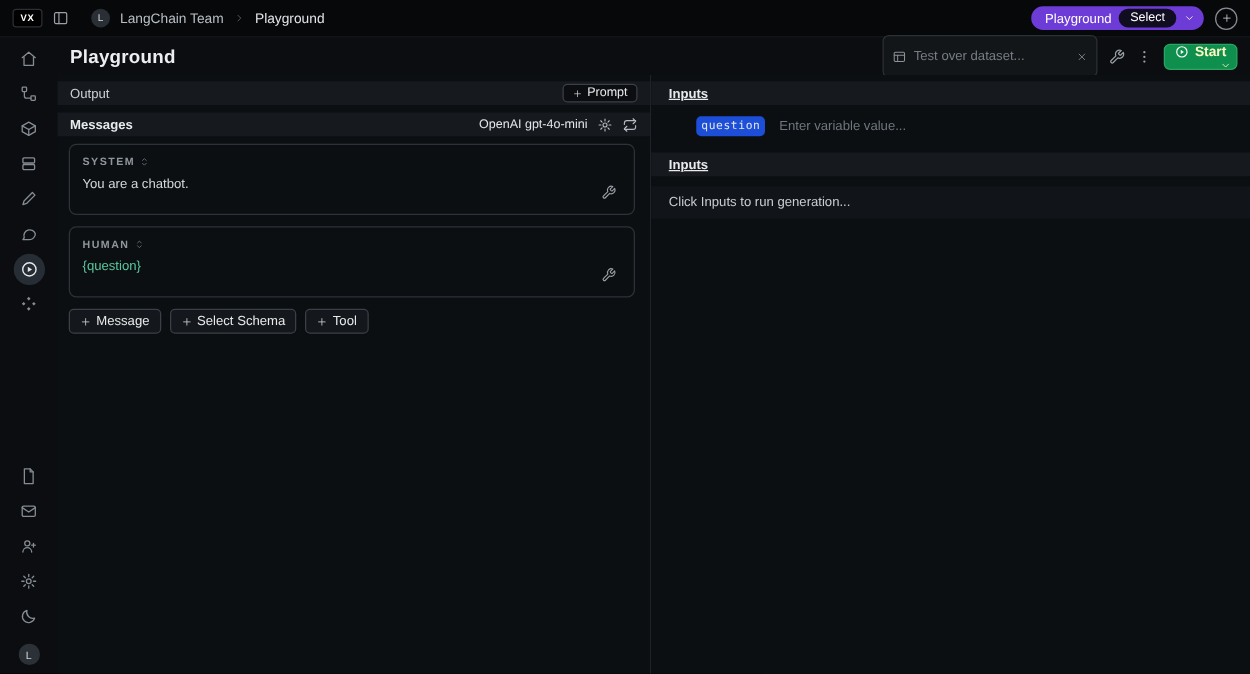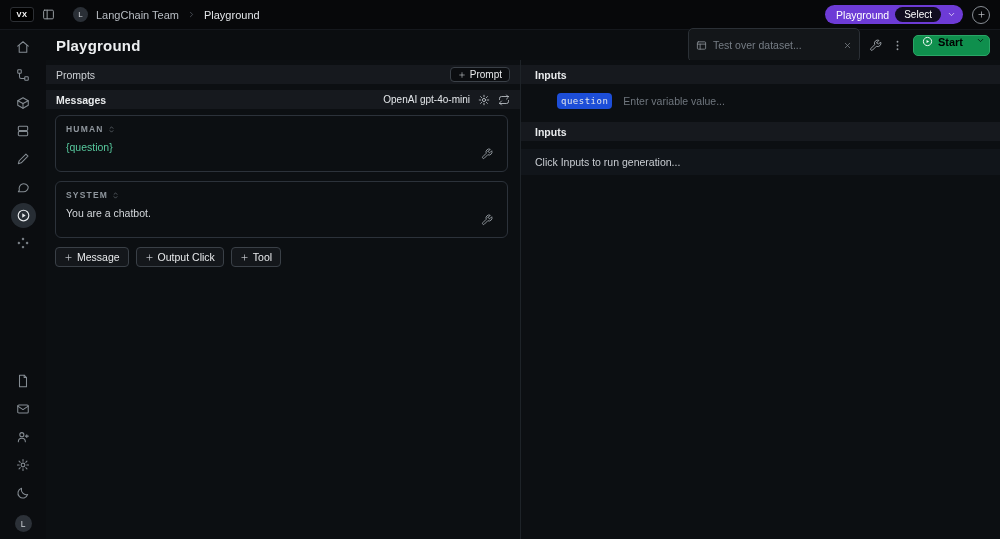--- a/index.html
+++ b/index.html
@@ -73,22 +73,22 @@
     background: #131619; border: 1px solid #2b3036; border-radius: 5px; padding: 16px 7px;
     color: #8b9197;
   }
   .dataset-box input {
     flex: 1; min-width: 0; background: transparent; border: none; outline: none;
     color: #dfe2e6; font-size: 10.5px; font-family: "Liberation Sans", sans-serif;
   }
   .dataset-box input::placeholder { color: #767d85; }
   .hdr-icon-btn { color: #9aa0a6; display: flex; align-items: center; cursor: pointer; }
   .start-group {
-    display: flex; align-items: flex-start; height: 21px; border-radius: 5px; overflow: hidden;
-    background: #0f8f4d; border: 1px solid #2aa566; color: #000000;
+    display: flex; align-items: flex-end; height: 21px; border-radius: 5px; overflow: hidden;
+    background: #0f8f4d; border: 1px solid #2aa566; color: #fef9c3; flex-direction: column;
   }
   .start-main { display: flex; align-items: center; gap: 5px; padding: 0 8px; font-size: 11px; font-weight: 600; cursor: pointer; }
   .start-div { width: 1px; background: rgba(0,0,0,.35); }
   .start-caret { width: 17px; display: flex; align-items: center; justify-content: center; cursor: pointer; }
 
   
   .panels { position: absolute; top: 60px; left: 46px; right: 0; bottom: 0; display: flex; }
   .left-panel { width: 475px; border-right: 1px solid #1e2328; background: #0c0f12; }
   .right-panel { flex: 1; background: #0c0f12; }
 
@@ -121,21 +121,21 @@
   .card-wrench { position: absolute; right: 14px; bottom: 11px; color: #9aa0a6; cursor: pointer; }
 
   .add-row { display: flex; gap: 7px; padding: 9px 0 0 9px; }
   .add-btn {
     display: flex; align-items: center; gap: 4px; padding: 3px 8px;
     font-size: 10.5px; color: #e8eaec; background: #14171b;
     border: 1px solid #3a4047; border-radius: 4px; cursor: pointer;
   }
   .plus-ic { color: #c9cdd2; display: flex; }
 
-  .rp-bar { height: 19px; background: #16191e; display: flex; align-items: center; padding: 0 14px; font-size: 10.5px; font-weight: 700; color: #e8eaec; }
+  .rp-bar { height: 19px; background: #16191e; display: flex; align-items: center; padding: 0 14px; font-size: 10.5px; font-weight: 700; color: #e8eaec; text-decoration: underline; }
   .inputs-row { display: flex; align-items: center; gap: 11px; padding: 8px 14px; height: 34px; }
   .var-chip {
     font-family: "DejaVu Sans Mono", monospace; font-size: 9px; letter-spacing: .5px;
     background: #1d4ed8; color: #e4e7ea; padding: 3px 4px; border-radius: 4px; margin-left: 22px;
   }
   .inputs-row input {
     flex: 1; min-width: 0; background: transparent; border: none; outline: none;
     color: #dfe2e6; font-size: 10.5px; font-family: "Liberation Sans", sans-serif;
   }
   .inputs-row input::placeholder { color: #6f767e; }
@@ -318,21 +318,21 @@
             </svg>
         </div>
       </div>
     </div>
   </div>
 
   <div class="panels">
 
     <div class="left-panel">
       <div class="bar lp-bar1">
-        <span class="bar-title">Prompts</span>
+        <span class="bar-title">Output</span>
         <div class="mini-btn">
           <span class="plus-ic">
             <svg class="icn" width="8" height="8" viewBox="0 0 24 24">
                 <path d="M12 5v14M5 12h14"></path>
               </svg>
           </span>
           <span>Prompt</span>
         </div>
       </div>
 
@@ -351,73 +351,73 @@
                 <path d="M17 2l4 4-4 4"></path>
                 <path d="M3 11V9a4 4 0 0 1 4-4h14"></path>
                 <path d="M7 22l-4-4 4-4"></path>
                 <path d="M21 13v2a4 4 0 0 1-4 4H3"></path>
               </svg>
           </span>
         </div>
       </div>
 
       <div class="cards">
+        <div class="card">
+          <div class="role-row">
+            <span class="role-label">SYSTEM</span>
+            <span class="unfold">
+              <svg class="icn" width="9" height="9" viewBox="0 0 24 24">
+                  <path d="M8 9l4-4 4 4"></path>
+                  <path d="M8 15l4 4 4-4"></path>
+                </svg>
+            </span>
+          </div>
+          <div class="card-content">You are a chatbot.</div>
+          <span class="card-wrench">
+            <svg class="icn" width="12" height="12" viewBox="0 0 24 24">
+                <path d="M14.7 6.3a1 1 0 0 0 0 1.4l1.6 1.6a1 1 0 0 0 1.4 0l3.77-3.77a6 6 0 0 1-7.94 7.94l-6.91 6.91a2.12 2.12 0 0 1-3-3l6.91-6.91a6 6 0 0 1 7.94-7.94l-3.76 3.76z"></path>
+              </svg>
+          </span>
+        </div>
+
         <div class="card">
           <div class="role-row">
             <span class="role-label">HUMAN</span>
             <span class="unfold">
               <svg class="icn" width="9" height="9" viewBox="0 0 24 24">
                   <path d="M8 9l4-4 4 4"></path>
                   <path d="M8 15l4 4 4-4"></path>
                 </svg>
             </span>
           </div>
           <div class="card-content human">{question}</div>
           <span class="card-wrench">
             <svg class="icn" width="12" height="12" viewBox="0 0 24 24">
                 <path d="M14.7 6.3a1 1 0 0 0 0 1.4l1.6 1.6a1 1 0 0 0 1.4 0l3.77-3.77a6 6 0 0 1-7.94 7.94l-6.91 6.91a2.12 2.12 0 0 1-3-3l6.91-6.91a6 6 0 0 1 7.94-7.94l-3.76 3.76z"></path>
               </svg>
           </span>
         </div>
-
-        <div class="card">
-          <div class="role-row">
-            <span class="role-label">SYSTEM</span>
-            <span class="unfold">
-              <svg class="icn" width="9" height="9" viewBox="0 0 24 24">
-                  <path d="M8 9l4-4 4 4"></path>
-                  <path d="M8 15l4 4 4-4"></path>
-                </svg>
-            </span>
-          </div>
-          <div class="card-content">You are a chatbot.</div>
-          <span class="card-wrench">
-            <svg class="icn" width="12" height="12" viewBox="0 0 24 24">
-                <path d="M14.7 6.3a1 1 0 0 0 0 1.4l1.6 1.6a1 1 0 0 0 1.4 0l3.77-3.77a6 6 0 0 1-7.94 7.94l-6.91 6.91a2.12 2.12 0 0 1-3-3l6.91-6.91a6 6 0 0 1 7.94-7.94l-3.76 3.76z"></path>
-              </svg>
-          </span>
-        </div>
       </div>
 
       <div class="add-row">
         <div class="add-btn">
           <span class="plus-ic">
             <svg class="icn" width="9" height="9" viewBox="0 0 24 24">
                 <path d="M12 5v14M5 12h14"></path>
               </svg>
           </span>
           <span>Message</span>
         </div>
         <div class="add-btn">
           <span class="plus-ic">
             <svg class="icn" width="9" height="9" viewBox="0 0 24 24">
                 <path d="M12 5v14M5 12h14"></path>
               </svg>
           </span>
-          <span>Output Click</span>
+          <span>Select Schema</span>
         </div>
         <div class="add-btn">
           <span class="plus-ic">
             <svg class="icn" width="9" height="9" viewBox="0 0 24 24">
                 <path d="M12 5v14M5 12h14"></path>
               </svg>
           </span>
           <span>Tool</span>
         </div>
       </div>

